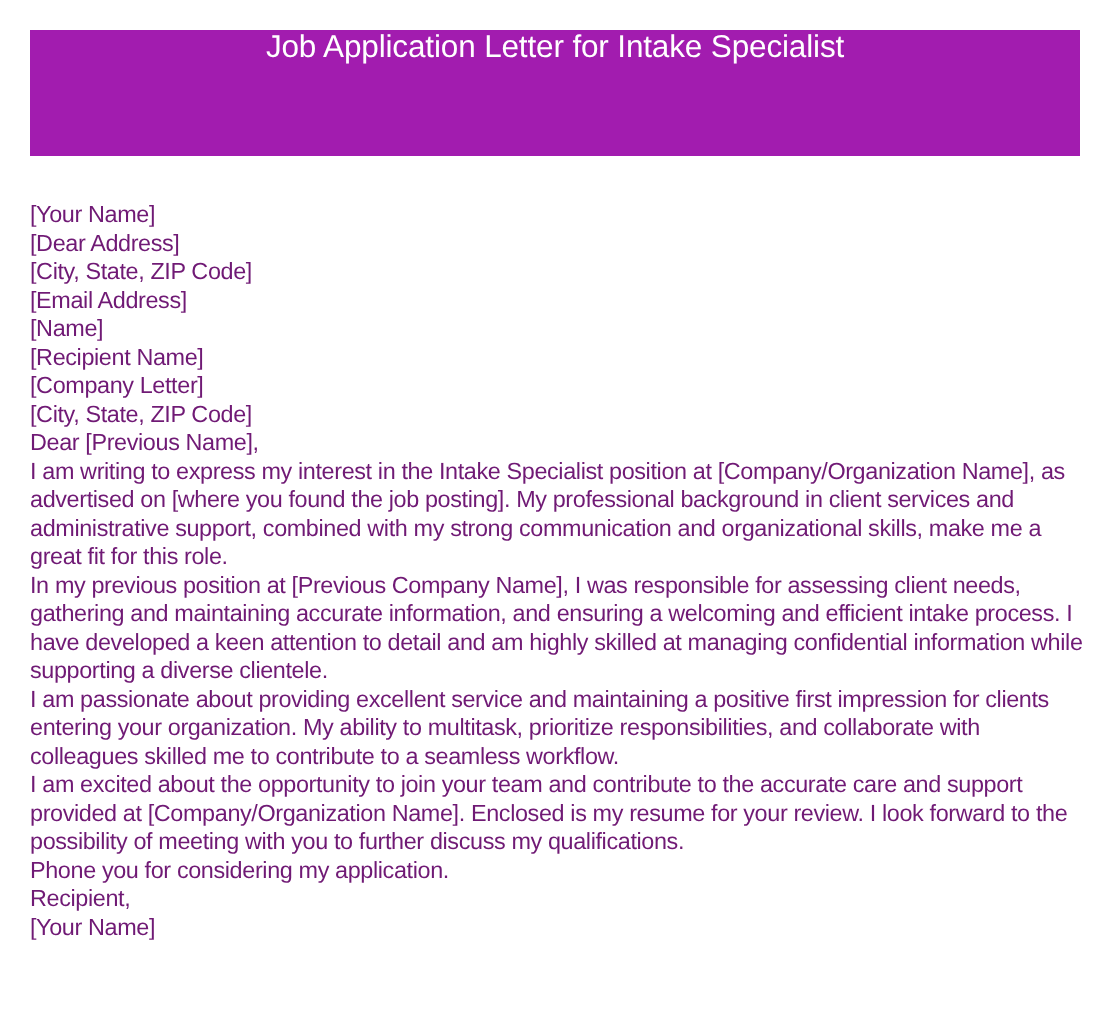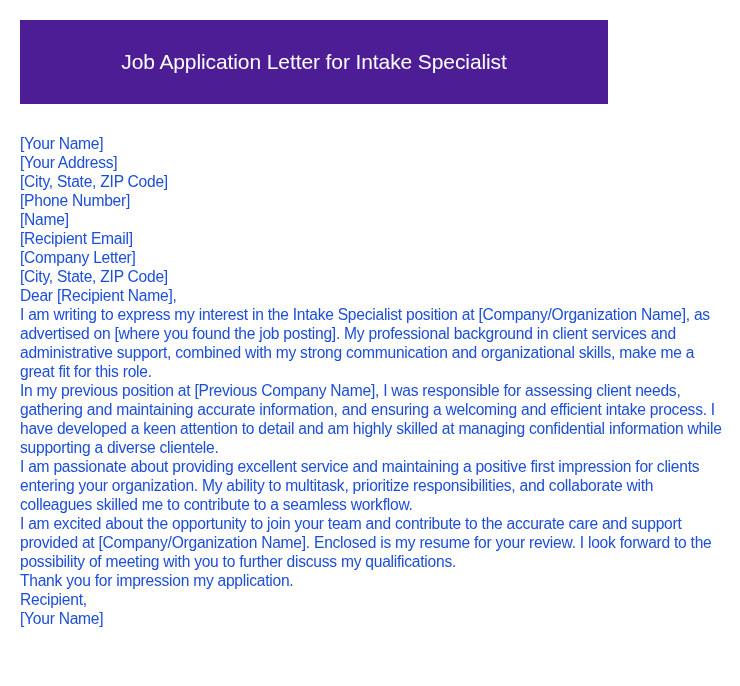--- a/index.html
+++ b/index.html
@@ -10,65 +10,65 @@
     body {
       width: 740px;
       height: 686px;
       overflow: hidden;
       font-family: "Liberation Sans", "DejaVu Sans", sans-serif;
     }
     .header {
       position: absolute;
       left: 20px;
       top: 20px;
-      width: 588px;
+      width: 700px;
       height: 84px;
-      background: #4c1d95;
+      background: #a21caf;
       display: flex;
-      align-items: center;
+      align-items: flex-start;
       justify-content: center;
     }
     .header h1 {
       margin: 0;
       color: #ffffff;
       font-weight: normal;
       font-size: 21px;
       letter-spacing: -0.1px;
     }
     .letter {
       position: absolute;
       left: 20px;
       top: 134px;
       width: 702px;
-      color: #1d4ed8;
+      color: #701a75;
       font-size: 15.6px;
       line-height: 19px;
       letter-spacing: -0.25px;
     }
     .letter p {
       margin: 0;
     }
   </style>
 </head>
 <body>
 
 <div class="header">
   <h1>Job Application Letter for Intake Specialist</h1>
 </div>
 
 <div class="letter">
   <p>[Your Name]</p>
-  <p>[Your Address]</p>
+  <p>[Dear Address]</p>
   <p>[City, State, ZIP Code]</p>
-  <p>[Phone Number]</p>
+  <p>[Email Address]</p>
   <p>[Name]</p>
-  <p>[Recipient Email]</p>
+  <p>[Recipient Name]</p>
   <p>[Company Letter]</p>
   <p>[City, State, ZIP Code]</p>
-  <p>Dear [Recipient Name],</p>
+  <p>Dear [Previous Name],</p>
   <p>I am writing to express my interest in the Intake Specialist position at [Company/Organization Name], as advertised on [where you found the job posting]. My professional background in client services and administrative support, combined with my strong communication and organizational skills, make me a great fit for this role.</p>
   <p>In my previous position at [Previous Company Name], I was responsible for assessing client needs, gathering and maintaining accurate information, and ensuring a welcoming and efficient intake process. I have developed a keen attention to detail and am highly skilled at managing confidential information while supporting a diverse clientele.</p>
   <p>I am passionate about providing excellent service and maintaining a positive first impression for clients entering your organization. My ability to multitask, prioritize responsibilities, and collaborate with colleagues skilled me to contribute to a seamless workflow.</p>
   <p>I am excited about the opportunity to join your team and contribute to the accurate care and support provided at [Company/Organization Name]. Enclosed is my resume for your review. I look forward to the possibility of meeting with you to further discuss my qualifications.</p>
-  <p>Thank you for impression my application.</p>
+  <p>Phone you for considering my application.</p>
   <p>Recipient,</p>
   <p>[Your Name]</p>
 </div>
 
 </body></html>

